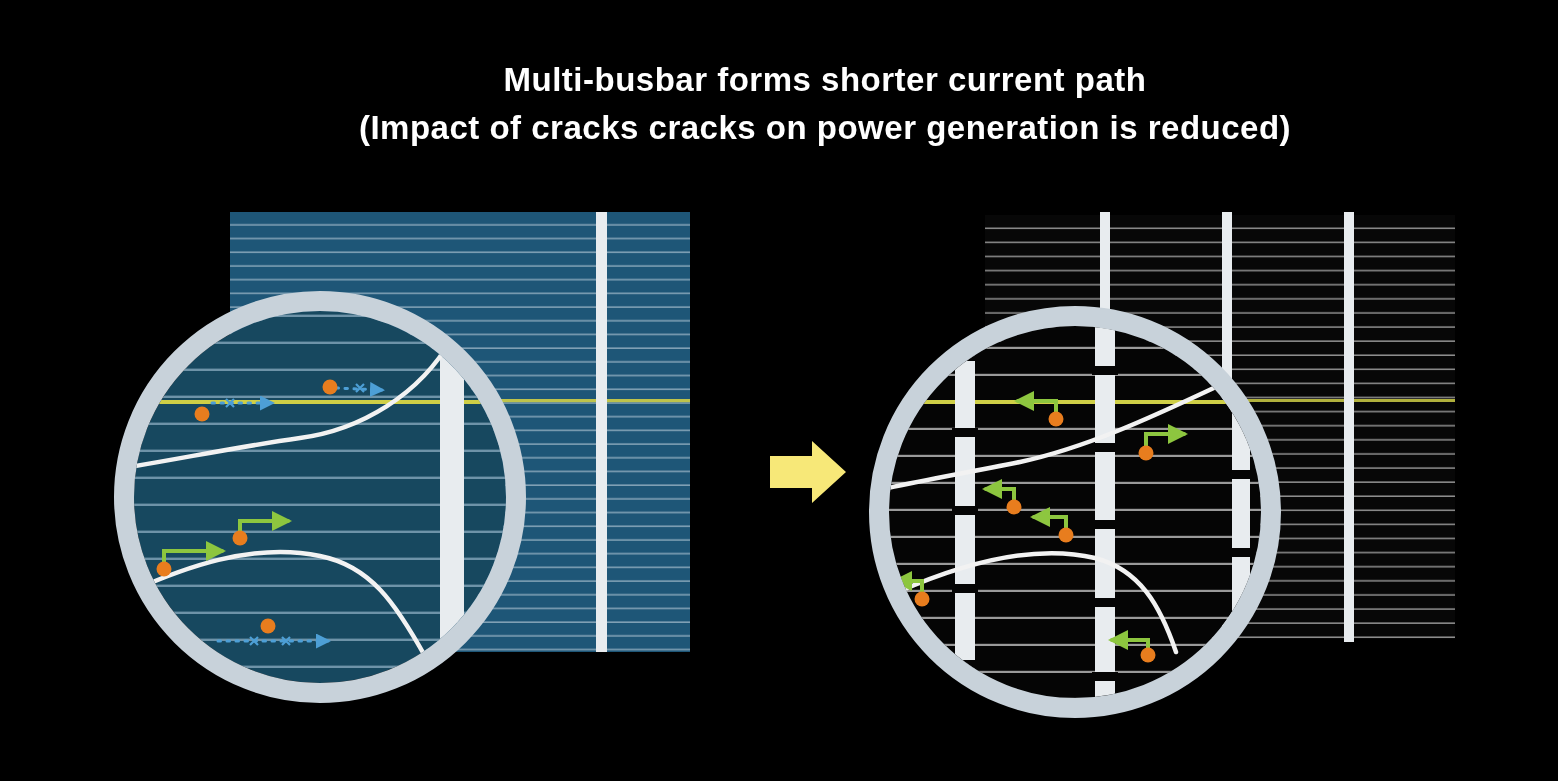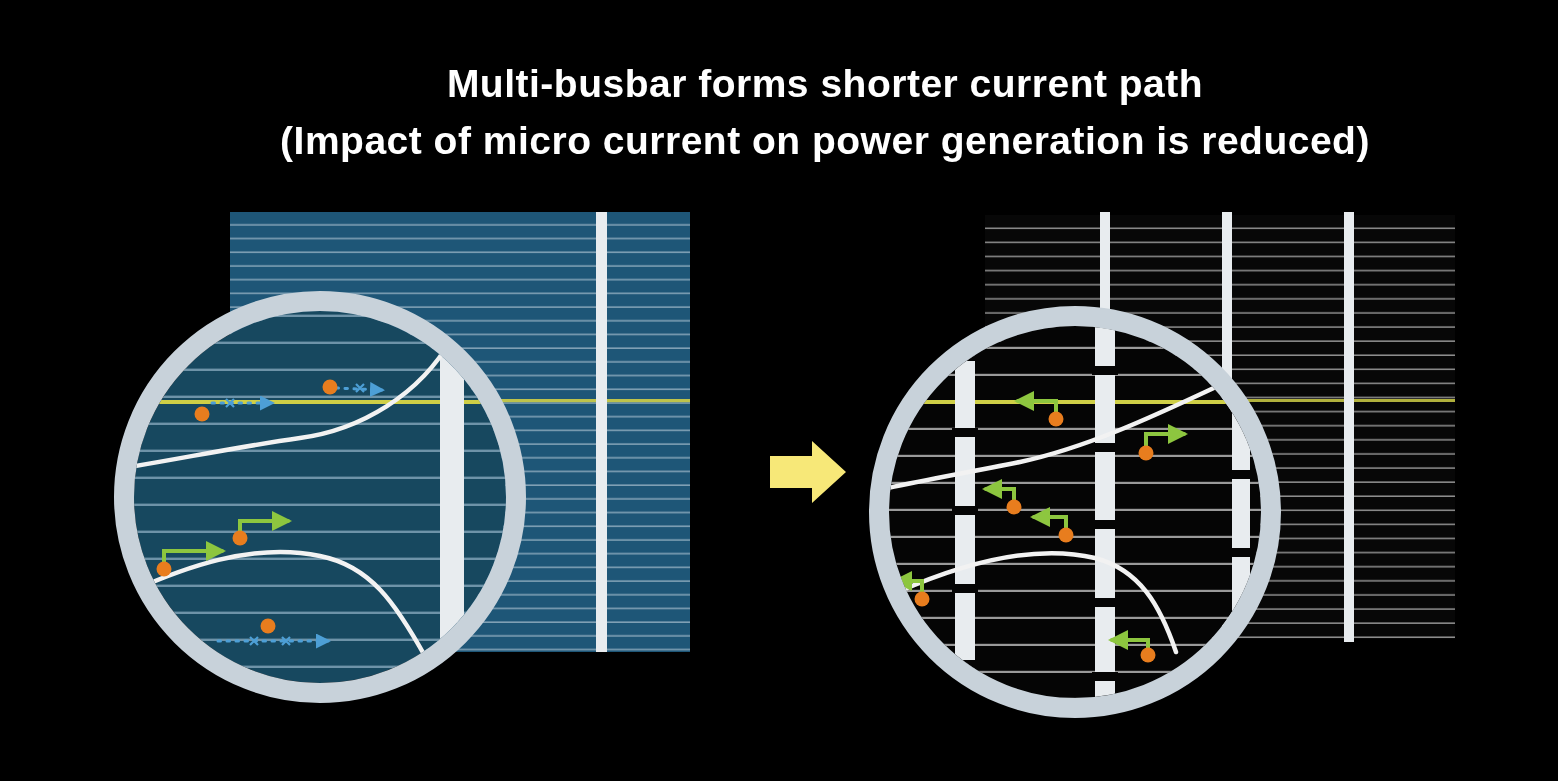--- a/index.html
+++ b/index.html
@@ -18,21 +18,21 @@
   .title {
     position: absolute;
     top: 56px;
     left: 0;
     width: 100%;
     padding-left: 92px;
     box-sizing: border-box;
     text-align: center;
     color: #ffffff;
     font-weight: bold;
-    font-size: 39px;
+    font-size: 33px;
     line-height: 1.45;
     letter-spacing: 0.5px;
   }
   .diagram-svg {
     position: absolute;
     top: 0;
     left: 0;
     width: 1558px;
     height: 781px;
   }
@@ -182,16 +182,16 @@
       <g>
         <path d="M 1148 648 L 1148 640 L 1112 640" fill="none" stroke="#8dc63f" stroke-width="4" stroke-linecap="round" marker-end="url(#mGreen)"></path>
         <circle cx="1148" cy="655" r="7.5" fill="#e87d1e"></circle>
       </g>
     </g>
     <circle cx="1075" cy="512" r="196" fill="none" stroke="#c8d2da" stroke-width="20"></circle>
   </svg>
 
   <div class="title">
     <div>Multi-busbar forms shorter current path</div>
-    <div>(Impact of micro current on power generation is reduced)</div>
+    <div>(Impact of cracks cracks on power generation is reduced)</div>
   </div>
 
 </div>
 
 </body></html>

